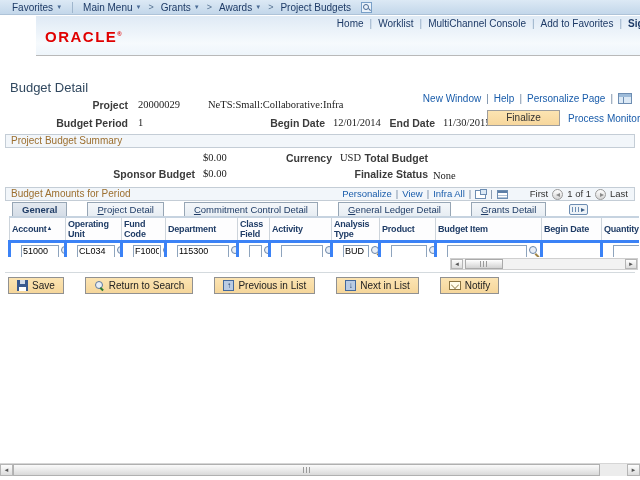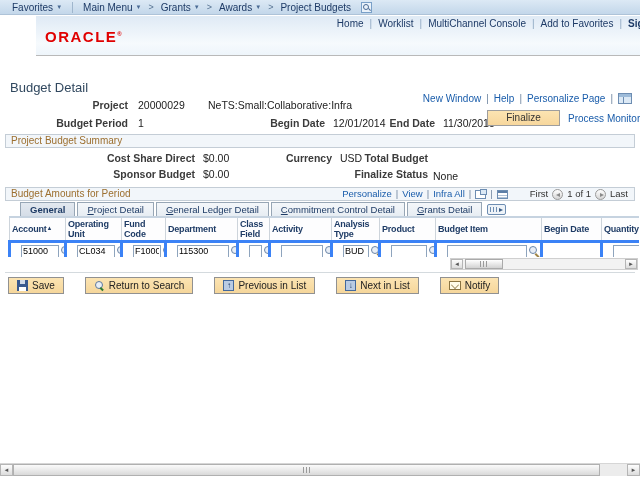--- a/index.html
+++ b/index.html
@@ -32,21 +32,21 @@
   .pagebar { position:absolute; right:8px; top:56px; display:flex; align-items:center; gap:5px; font-size:10px;margin-top:37px; }
   .bluelink { color:#1a5dab; cursor:pointer; text-decoration:none; white-space:nowrap; }
   .psep { color:#6f86a0; }
   .layout-icon { display:inline-block; width:14px; height:11px; border:1px solid #6d8db2; background:#dce9f5; position:relative; }
   .layout-icon::before { content:''; position:absolute; left:0; top:0; right:0; height:3px; background:#9dbbd9; }
   .layout-icon::after { content:''; position:absolute; left:4px; top:3px; width:1px; bottom:0; background:#6d8db2; }
 
   
   .page-title { position:absolute; left:10px; top:80px; font-size:13px; color:#31485f; }
   .lbl { position:absolute; font-weight:bold; color:#3b3b3b; font-size:10.5px; text-align:right; white-space:nowrap; }
-  .val { position:absolute; color:#222; font-size:10.5px; white-space:nowrap; }
+  .val { position:absolute; color:#222; font-size:10.5px; white-space:nowrap;font-family:Liberation Serif, serif; }
 
   .finalize-btn { position:absolute; left:487px; top:110px; width:73px; height:16px;
     background:linear-gradient(#fce4b2,#f7d79d); border:1px solid #9e9e9e;
     font-size:10px; color:#333; text-align:center; line-height:14px; cursor:pointer; font-family:"Liberation Sans",sans-serif; }
   .proc-mon { position:absolute; left:568px; top:113px; font-size:10px; }
 
   
   .band { position:absolute; left:5px; width:630px; height:14px; background:#f2f6fa;
     border:1px solid #c4cdd6; color:#9c6f2f; font-size:10px; line-height:12px; padding:0 5px; }
 
@@ -57,21 +57,21 @@
   .icon-grid { display:inline-block; width:11px; height:9px; border:1px solid #6d8db2; background:#fff; position:relative; }
   .icon-grid::before { content:''; position:absolute; left:0; right:0; top:0; height:2px; background:#5d7ea6; }
   .icon-grid::after { content:''; position:absolute; left:0; right:0; top:4px; height:1px; background:#b4c5d8; box-shadow:0 2px 0 #b4c5d8; }
   .navround { display:inline-block; width:11px; height:11px; border:1px solid #9a9a9a; border-radius:50%;
     background:linear-gradient(#ffffff,#d5d5d5); position:relative; }
   .navround::after { content:''; position:absolute; top:3px; border-top:2.5px solid transparent; border-bottom:2.5px solid transparent; }
   .navround.prev::after { left:3px; border-right:4px solid #8a8a8a; }
   .navround.next::after { left:4px; border-left:4px solid #8a8a8a; }
 
   
-  .tabs { position:absolute; left:20px; top:202px; display:flex; align-items:flex-end; gap:2px; }
+  .tabs { position:absolute; left:12px; top:202px; display:flex; align-items:flex-end; gap:20px; }
   .tab { height:14px; padding:1px 9px 0; border:1px solid #97a6b5; border-bottom:none; font-size:9.5px;
     color:#1f3c66; background:linear-gradient(#f4f7fa,#e7edf3); cursor:pointer; white-space:nowrap; }
   .tab.active { background:linear-gradient(#e3e9f0,#d5dde7); font-weight:bold; }
   .tab .tl { display:inline-block; }
   .tab:not(.active) .tl::first-letter { text-decoration:underline; }
   .show-tabs-icon { display:inline-block; width:19px; height:11px; margin:0 0 1px 3px; border:1px solid #6d8db2; border-radius:2px; background:#eef3f8; position:relative; cursor:pointer; }
   .show-tabs-icon::before { content:''; position:absolute; left:2px; top:2px; bottom:2px; width:7px;
     background:repeating-linear-gradient(90deg,#6d8db2 0 1px,transparent 1px 3px); }
   .show-tabs-icon::after { content:''; position:absolute; right:2px; top:3px; border-left:4px solid #3d5f88; border-top:2.5px solid transparent; border-bottom:2.5px solid transparent; }
 
@@ -187,21 +187,20 @@
   <span class="val" style="left:333px; top:117px;">12/01/2014</span>
   <span class="lbl" style="left:370px; top:117px; width:65px;">End Date</span>
   <span class="val" style="left:443px; top:117px;">11/30/2015</span>
 
   <button class="finalize-btn">Finalize</button>
   <span class="proc-mon bluelink">Process Monitor</span>
 
   <div class="band" style="top:134px;">
     <span>Project Budget Summary</span>
   </div>
-  <span class="lbl" style="left:88px; top:152px; width:107px;">Cost Share Direct</span>
   <span class="val" style="left:203px; top:152px;">$0.00</span>
   <span class="lbl" style="left:270px; top:152px; width:62px;">Currency</span>
   <span class="val" style="left:340px; top:152px;">USD</span>
   <span class="lbl" style="left:358px; top:152px; width:70px;">Total Budget</span>
 
   <span class="lbl" style="left:88px; top:168px; width:107px;">Sponsor Budget</span>
   <span class="val" style="left:203px; top:168px;">$0.00</span>
   <span class="lbl" style="left:350px; top:168px; width:78px;">Finalize Status</span>
   <span class="val" style="left:433px; top:170px;">None</span>
 
@@ -222,22 +221,22 @@
       <span class="navround prev"></span>
       <span>1 of 1</span>
       <span class="navround next"></span>
       <span>Last</span>
     </div>
   </div>
 
   <div class="tabs">
     <div class="tab active"><span class="tl">General</span></div>
     <div class="tab"><span class="tl">Project Detail</span></div>
+    <div class="tab"><span class="tl">Commitment Control Detail</span></div>
     <div class="tab"><span class="tl">General Ledger Detail</span></div>
-    <div class="tab"><span class="tl">Commitment Control Detail</span></div>
     <div class="tab"><span class="tl">Grants Detail</span></div>
     <span class="show-tabs-icon"></span>
   </div>
 
   <div class="grid-wrap">
     <table class="grid">
       <colgroup>
         <col style="width:56px">
           <col style="width:56px">
           <col style="width:44px">

